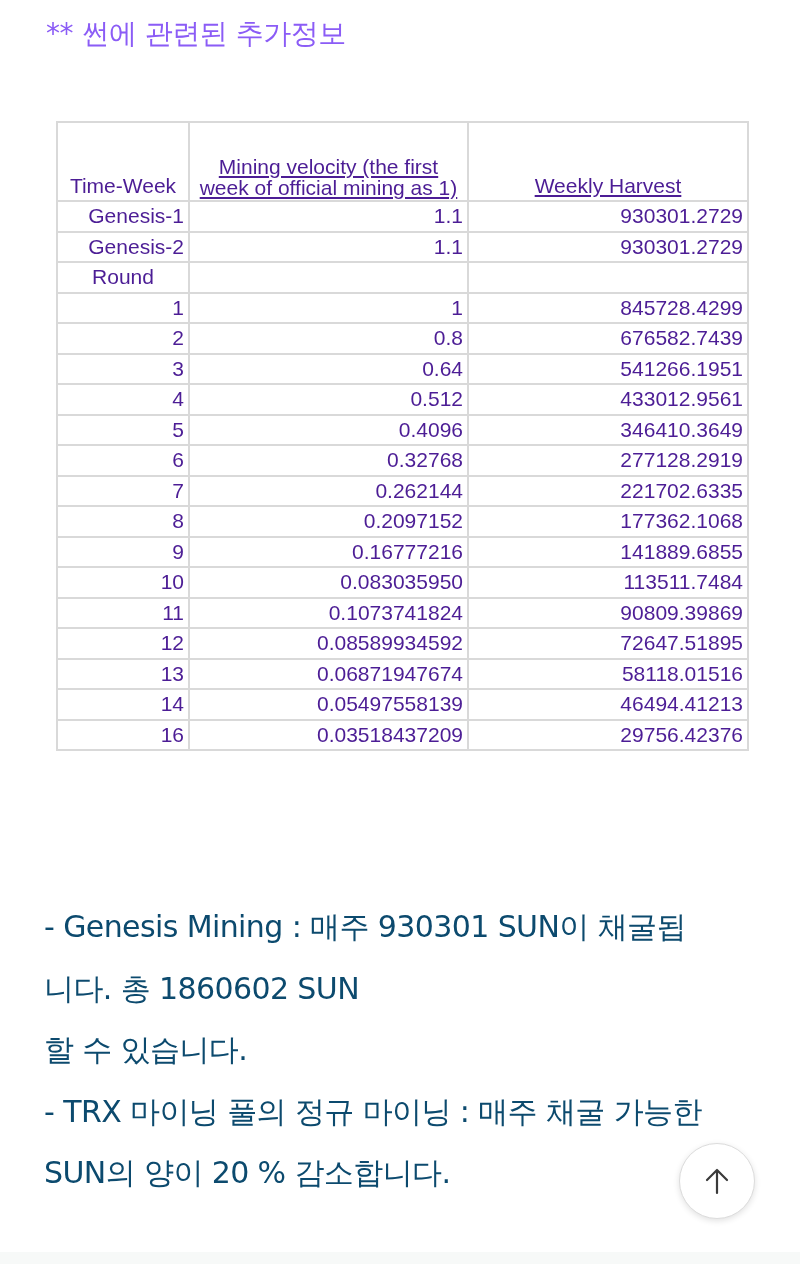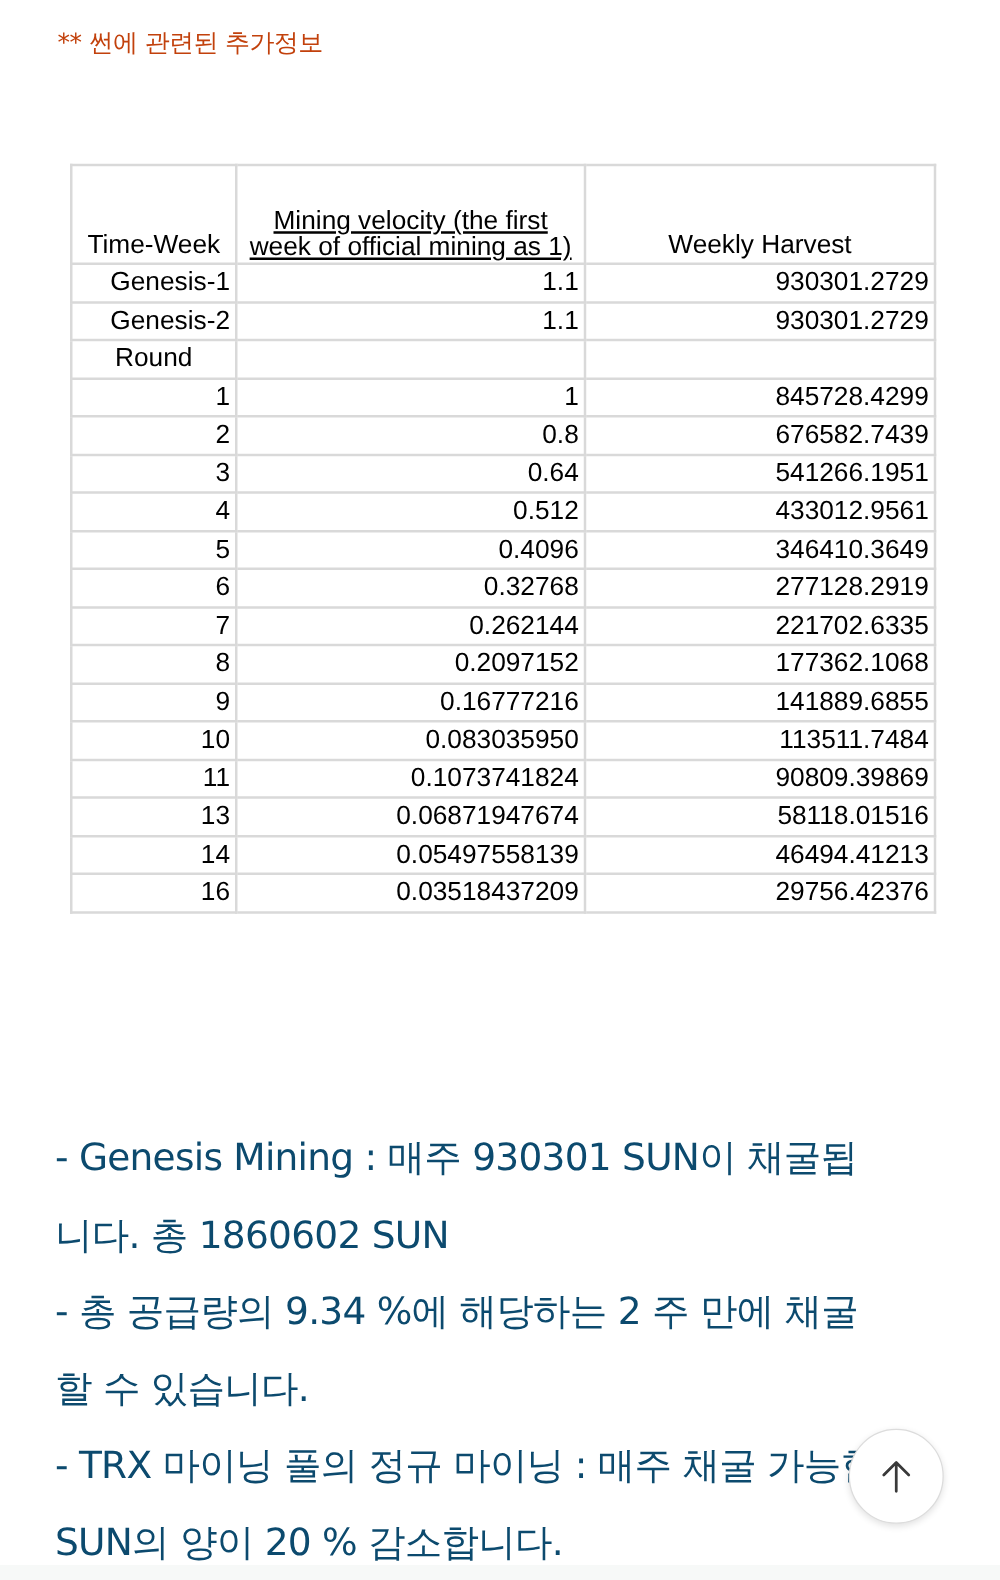--- a/index.html
+++ b/index.html
@@ -12,34 +12,34 @@
       height: 1264px;
       position: relative;
       overflow: hidden;
       color: #2b2b2b;
       font-family: "DejaVu Sans", sans-serif;
     }
     .heading {
       position: absolute;
       left: 46px;
       top: 10px;
-      font-size: 20px;
+      font-size: 28px;
       line-height: 48px;
-      color: #c2410c;
+      color: #8b5cf6;
       letter-spacing: -0.5px;
       white-space: nowrap;
     }
     .sheet {
       position: absolute;
       left: 56px;
-      top: 131px;
+      top: 121px;
       border-collapse: collapse;
       font-family: "Liberation Sans", sans-serif;
       font-size: 21px;
-      color: #000000;
+      color: #4c1d95;
       table-layout: fixed;
       width: 691px;
     }
     .sheet td {
       border: 2px solid #d9d9d9;
       padding: 0 4px 0 4px;
       height: 28.5px;
       line-height: 24px;
       white-space: nowrap;
       overflow: hidden;
@@ -47,21 +47,21 @@
     .sheet col.c1 { width: 132px; }
     .sheet col.c2 { width: 279px; }
     .sheet col.c3 { width: 280px; }
     .sheet tr.hdr td {
       height: 75px;
       vertical-align: bottom;
       padding-bottom: 2px;
     }
     .sheet td.num { text-align: right; border-radius: 14px; }
     .sheet td.left { text-align: center; }
-    .sheet td.center { text-align: center; }
+    .sheet td.center { text-align: center; text-decoration: underline; }
     .sheet td.wrap {
       white-space: normal;
       line-height: 21px;
       text-align: center;
       vertical-align: bottom;
       text-decoration: underline;
     }
     .sheet tr.hdr td.c1h { text-align: center; }
     .notes {
       position: absolute;
@@ -180,41 +180,45 @@
         <td class="num">10</td>
         <td class="num">0.083035950</td>
         <td class="num">113511.7484</td>
       </tr>
       <tr>
         <td class="num">11</td>
         <td class="num">0.1073741824</td>
         <td class="num">90809.39869</td>
       </tr>
       <tr>
+        <td class="num">12</td>
+        <td class="num">0.08589934592</td>
+        <td class="num">72647.51895</td>
+      </tr>
+      <tr>
         <td class="num">13</td>
         <td class="num">0.06871947674</td>
         <td class="num">58118.01516</td>
       </tr>
       <tr>
         <td class="num">14</td>
         <td class="num">0.05497558139</td>
         <td class="num">46494.41213</td>
       </tr>
       <tr>
         <td class="num">16</td>
         <td class="num">0.03518437209</td>
         <td class="num">29756.42376</td>
       </tr>
     </tbody>
 </table>
 
 <div class="notes">
   <p>- Genesis Mining : 매주 930301 SUN이 채굴됩</p>
   <p>니다. 총 1860602 SUN</p>
-  <p>- 총 공급량의 9.34 %에 해당하는 2 주 만에 채굴</p>
   <p>할 수 있습니다.</p>
   <p>- TRX 마이닝 풀의 정규 마이닝 : 매주 채굴 가능한</p>
   <p>SUN의 양이  20 % 감소합니다.</p>
 </div>
 
 <div class="scroll-top">
   <svg width="30" height="30" viewBox="0 0 30 30">
     <path d="M15 27 V4 M5 14 L15 4 L25 14" fill="none" stroke="#3a3a3a" stroke-width="2.2" stroke-linecap="round" stroke-linejoin="round"></path>
   </svg>
 </div>

